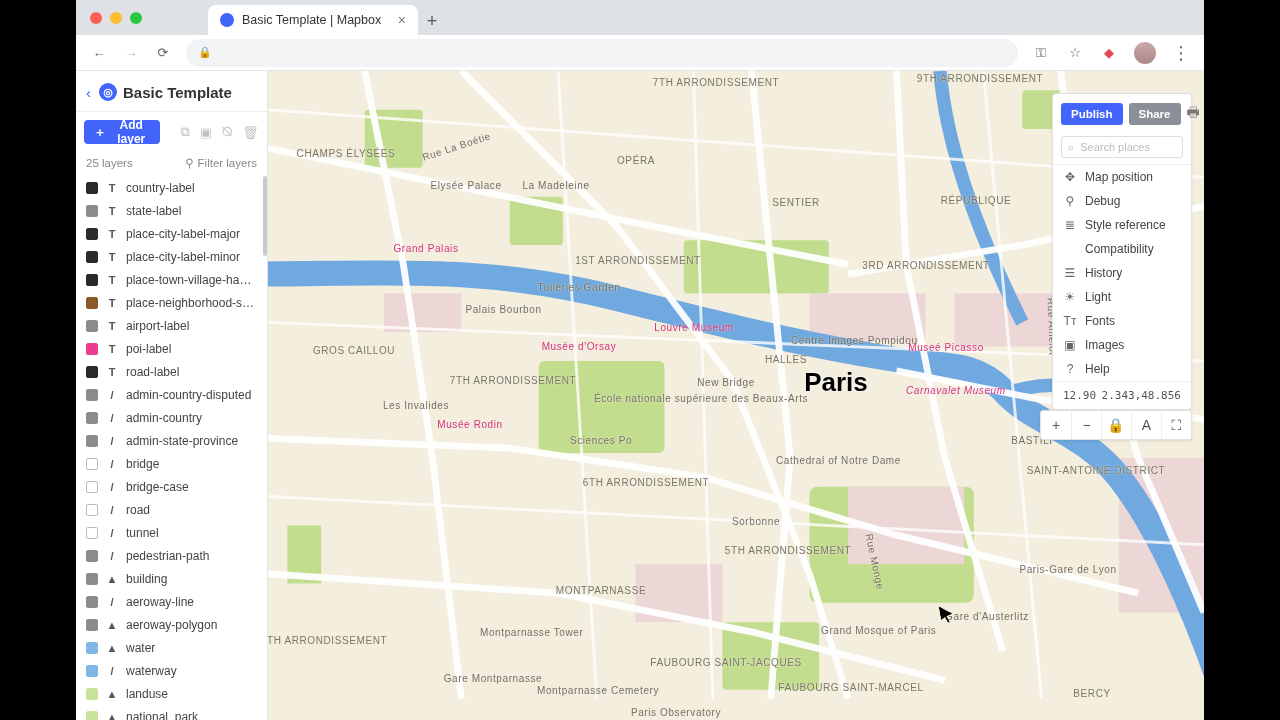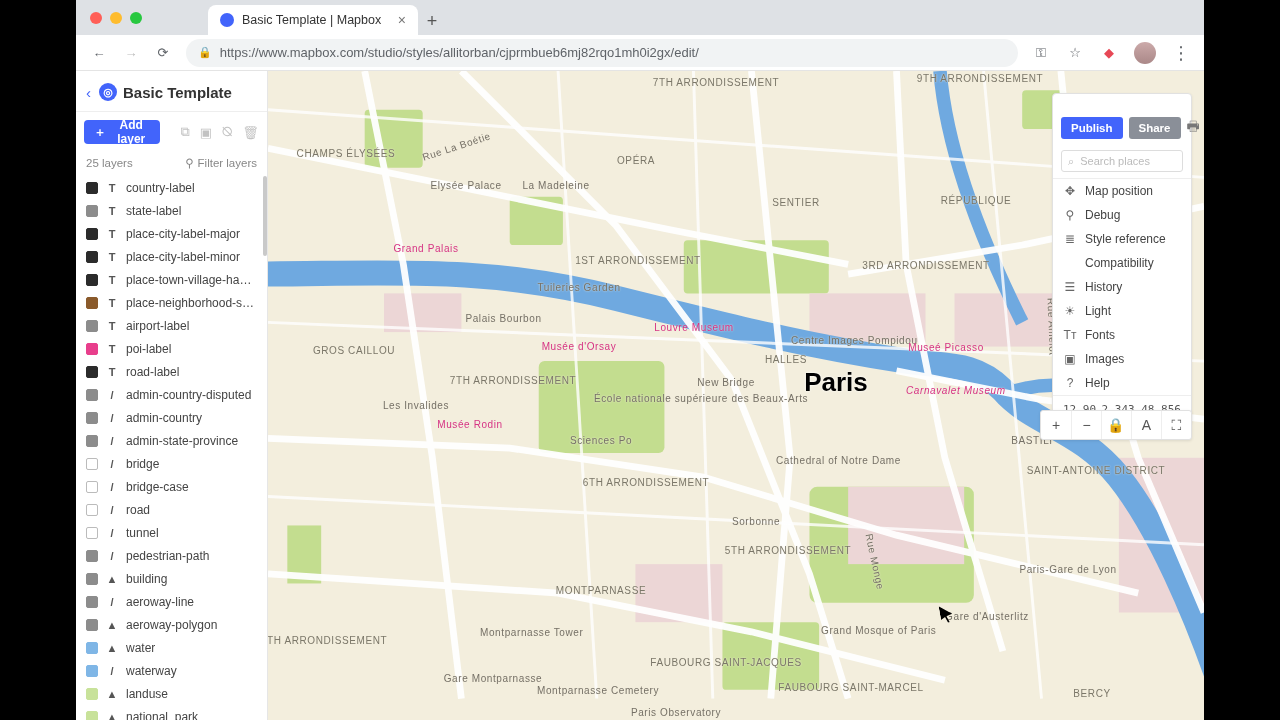--- a/index.html
+++ b/index.html
@@ -47,21 +47,21 @@
 
   .map { position:absolute; left:192px; right:0; top:0; bottom:0; background:#f3eedd; overflow:hidden; }
   .map svg { position:absolute; inset:0; }
   .mlabel { position:absolute; font-size:10px; color:#7b7769; letter-spacing:0.6px; text-align:center; transform:translate(-50%,-50%); white-space:nowrap; line-height:1.15; text-shadow:0 0 2px #f3eedd;}
   .mlabel.up{text-transform:uppercase;}
   .mlabel.poi{color:#757066;}
   .mlabel.pink{color:#d63384;}
   .mlabel.big{font-size:26px; font-weight:700; color:#000; letter-spacing:0; text-shadow:0 0 3px #fff;}
 
   .rightpanel{position:absolute; right:12px; top:22px; width:140px; background:#fff; border:1px solid #e1e1e1; border-radius:4px; box-shadow:0 1px 3px rgba(0,0,0,.08); font-size:12px;}
-  .rp-top{display:flex; gap:6px; padding:22px 8px 6px 8px; align-items:center;}
+  .rp-top{display:flex; gap:6px; padding:8px 8px 6px 8px; align-items:center;}
   .btn{border:none; border-radius:3px; height:22px; padding:0 10px; font-size:11.5px; font-weight:600;}
   .btn.pub{background:#4264fb;color:#fff;}
   .btn.share{background:#8a8f98;color:#fff;}
   .prn{color:#777;font-size:14px;width:16px;display:flex;justify-content:center;align-items:center;}
   .rp-search{margin:4px 8px 6px; height:22px;border:1px solid #ddd;border-radius:3px;display:flex;align-items:center;gap:6px;padding:0 6px;color:#bbb;font-size:11px;}
   .rp-sep{height:1px;background:#eee;}
   .rp-item{display:flex;align-items:center;gap:8px;padding:5px 10px;color:#444;}
   .rp-ico{width:14px;display:flex;justify-content:center;color:#666;font-size:12px;}
   .rp-foot{display:flex;justify-content:space-between;padding:7px 10px;font-family:ui-monospace,Menlo,monospace;font-size:11px;color:#555;}
 
@@ -92,21 +92,20 @@
         <div class="x">×</div>
       </div>
       <div class="newtab">+</div>
     </div>
     <div class="addrbar">
       <div class="nav-ico">←</div>
       <div class="nav-ico disabled">→</div>
       <div class="nav-ico">⟳</div>
       <div class="urlbox">
         <span class="lock">🔒</span>
-        <span>https://www.mapbox.com/studio/styles/allitorban/cjprmbueb6mj82rqo1mh0i2gx/edit/</span>
       </div>
       <div class="right-ext">
         <span class="nav-ico">⚿</span>
         <span class="nav-ico">☆</span>
         <span class="nav-ico" style="color:#e74856">◆</span>
         <div class="avatar"></div>
         <span class="kebab">⋮</span>
       </div>
     </div>
   </div>
@@ -325,21 +324,21 @@
           <div class="mlabel up" style="left: 53px; top: 570px;">15TH ARRONDISSEMENT</div>
           <div class="mlabel up" style="left: 828px; top: 400px;">SAINT-ANTOINE DISTRICT</div>
           <div class="mlabel up" style="left: 824px; top: 623px;">BERCY</div>
           <div class="mlabel up" style="left: 712px; top: 8px;">9TH ARRONDISSEMENT</div>
           <div class="mlabel up" style="left: 448px; top: 12px;">7TH ARRONDISSEMENT</div>
           <div class="mlabel poi" style="left: 153px; top: 70px; transform: rotate(-18deg);">Rue La Boétie</div>
           <div class="mlabel poi" style="left: 198px; top: 115px;">Elysée Palace</div>
           <div class="mlabel poi" style="left: 288px; top: 115px;">La Madeleine</div>
           <div class="mlabel pink" style="left: 158px; top: 178px;">Grand Palais</div>
           <div class="mlabel poi" style="left: 311px; top: 217px;">Tuileries Garden</div>
-          <div class="mlabel poi" style="left: 225px; top: 248px; padding-left: 21px;">Palais Bourbon</div>
+          <div class="mlabel poi" style="left: 225px; top: 239px; padding-left: 21px;">Palais Bourbon</div>
           <div class="mlabel pink" style="left: 311px; top: 276px;">Musée d'Orsay</div>
           <div class="mlabel pink" style="left: 426px; top: 257px;">Louvre Museum</div>
           <div class="mlabel poi" style="left: 148px; top: 335px;">Les Invalides</div>
           <div class="mlabel pink" style="left: 202px; top: 354px;">Musée Rodin</div>
           <div class="mlabel poi" style="left: 386px; top: 328px; width: 120px;">École nationale supérieure des Beaux-Arts</div>
           <div class="mlabel poi" style="left: 458px; top: 312px;">New Bridge</div>
           <div class="mlabel poi" style="left: 333px; top: 370px;">Sciences Po</div>
           <div class="mlabel poi" style="left: 578px; top: 270px; width: 110px;">Centre Images Pompidou</div>
           <div class="mlabel pink" style="left: 678px; top: 277px;">Museé Picasso</div>
           <div class="mlabel pink" style="left: 683px; top: 320px; width: 90px; font-style: italic;">Carnavalet Museum</div>

